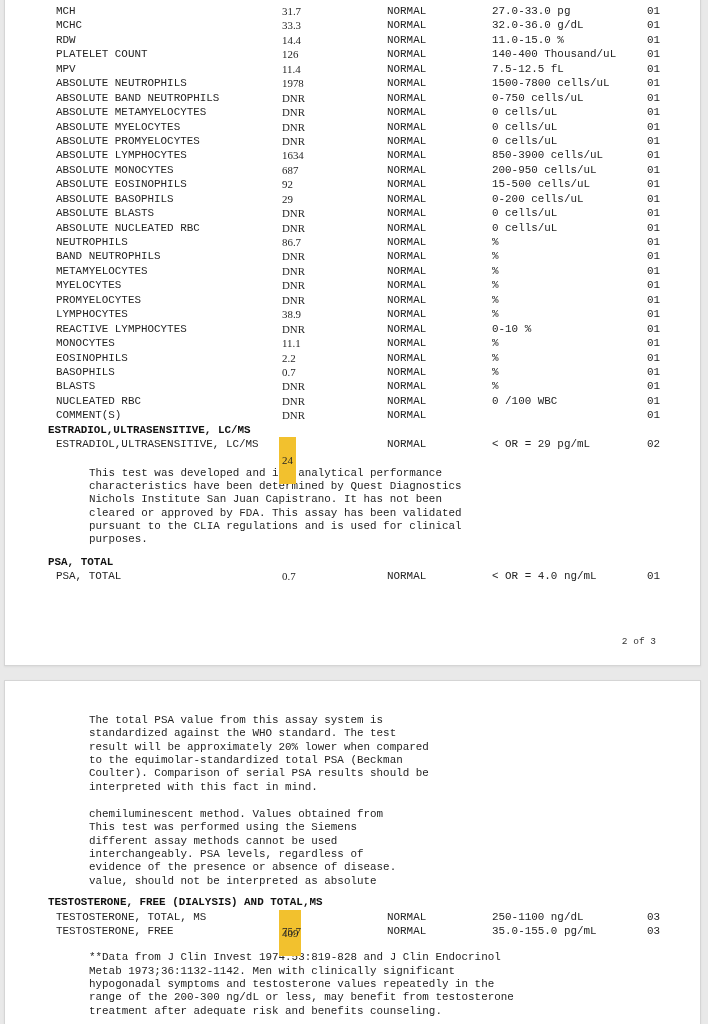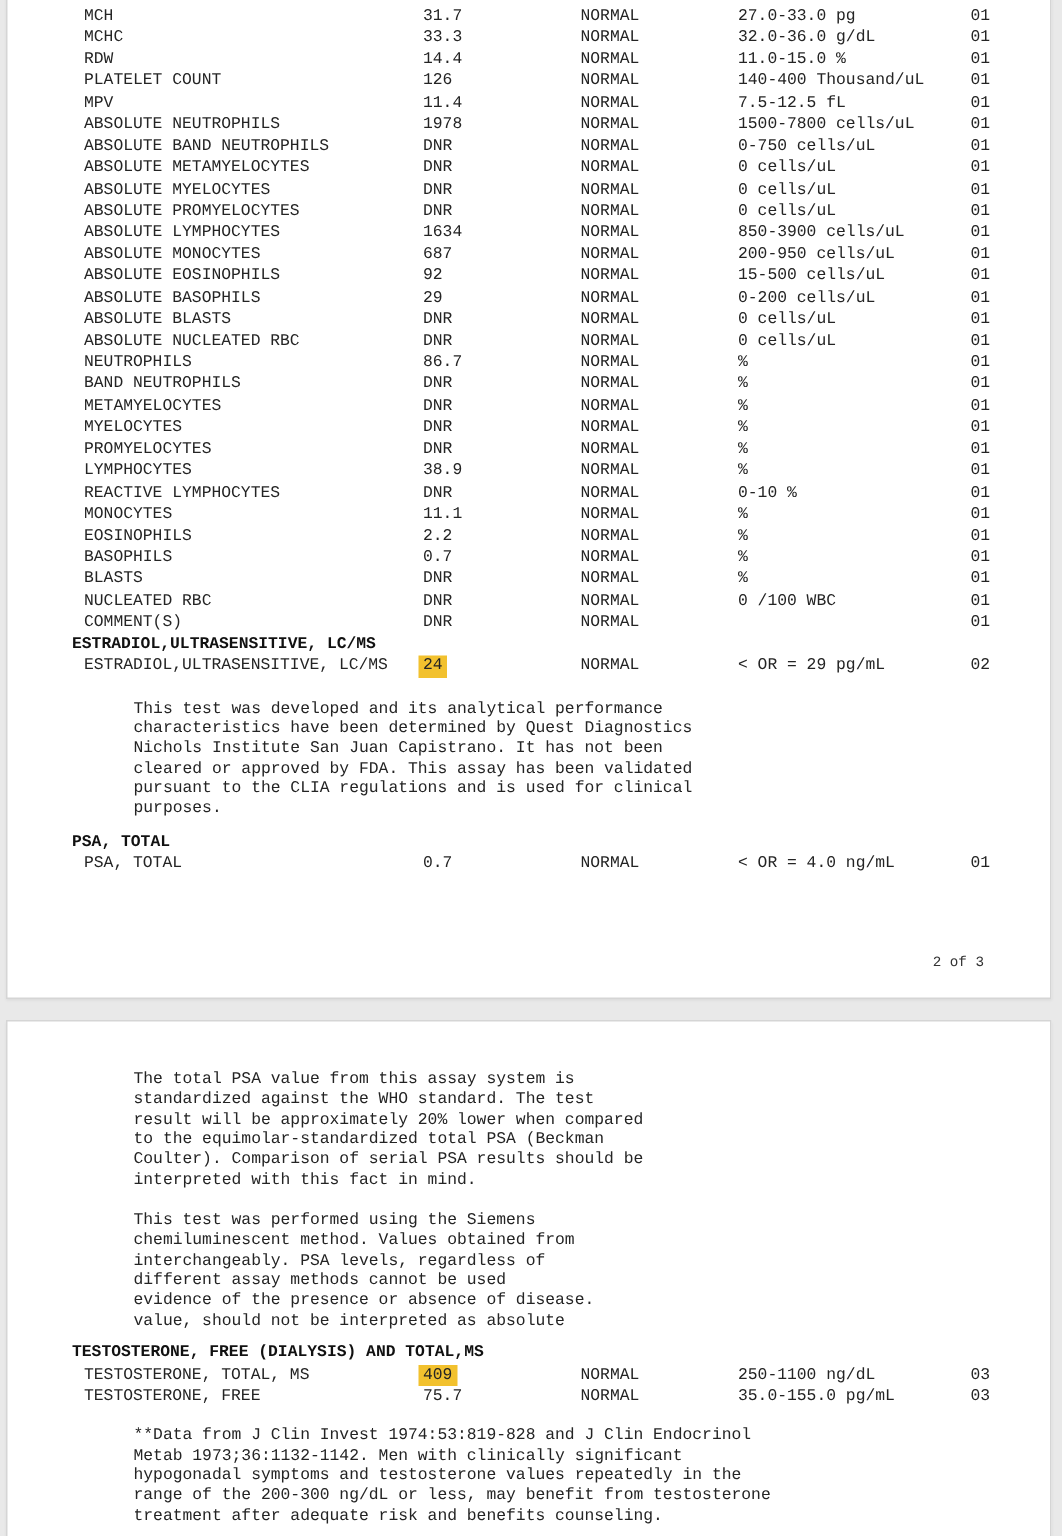--- a/index.html
+++ b/index.html
@@ -39,28 +39,28 @@
   }
   .row span {
     position: absolute;
     top: 0;
     font-size: 10.9px;
     line-height: 14.45px;
     color: #242424;
     white-space: pre;
   }
   .c-name  { left: 51px; }
-  .c-value { left: 277px; }
+  .c-value { left: 277px; font-family: Liberation Serif, serif; }
   .c-flag  { left: 382px; }
   .c-range { left: 487px; }
   .c-lab   { left: 642px; }
 
   .hl {
     background: var(--hl, #f2c12e);
-    padding: 0 3px;
+    padding: 16px 3px;
     margin-left: -3px;
     color: #1a1a1a;
   }
 
   .hdr {
     margin-left: 43px;
     font-size: 10.9px;
     line-height: 14.45px;
     font-weight: 700;
     color: #111111;
@@ -314,21 +314,21 @@
             <span class="c-range">&lt; OR = 4.0 ng/mL</span>
             <span class="c-lab">01</span>
           </div>
         </div>
       </div>
     <div class="pageno">2 of 3</div>
   </section>
   <section class="page" id="page-b">
     <div class="blocks">
         <div class="para" style="margin-top: 33px;"><div>The total PSA value from this assay system is</div><div>standardized against the WHO standard. The test</div><div>result will be approximately 20% lower when compared</div><div>to the equimolar-standardized total PSA (Beckman</div><div>Coulter). Comparison of serial PSA results should be</div><div>interpreted with this fact in mind.</div></div>
-        <div class="para" style="margin-top: 14px;"><div>This test was performed using the Siemens</div><div>chemiluminescent method. Values obtained from</div><div>interchangeably. PSA levels, regardless of</div><div>different assay methods cannot be used</div><div>evidence of the presence or absence of disease.</div><div>value, should not be interpreted as absolute</div></div>
+        <div class="para" style="margin-top: 14px;"><div>chemiluminescent method. Values obtained from</div><div>This test was performed using the Siemens</div><div>different assay methods cannot be used</div><div>interchangeably. PSA levels, regardless of</div><div>evidence of the presence or absence of disease.</div><div>value, should not be interpreted as absolute</div></div>
         <div class="hdr" style="margin-top: 7px;">TESTOSTERONE, FREE (DIALYSIS) AND TOTAL,MS</div>
         <div style="margin-top: 0px;">
           <div class="row">
             <span class="c-name">TESTOSTERONE, TOTAL, MS</span>
             <span class="c-value hl">409</span>
             <span class="c-flag">NORMAL</span>
             <span class="c-range">250-1100 ng/dL</span>
             <span class="c-lab">03</span>
           </div>
           <div class="row">

